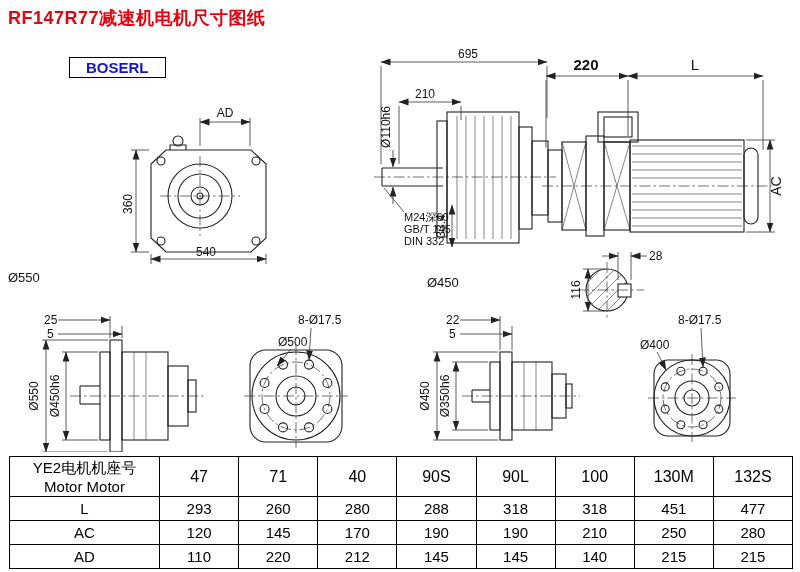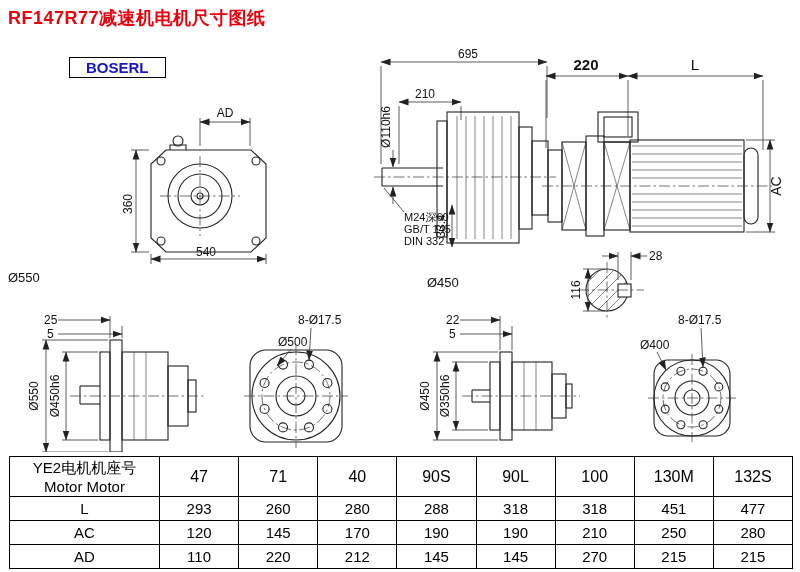--- a/index.html
+++ b/index.html
@@ -345,18 +345,18 @@
       <td>250</td>
       <td>280</td>
     </tr>
     <tr>
       <th>AD</th>
       <td>110</td>
       <td>220</td>
       <td>212</td>
       <td>145</td>
       <td>145</td>
-      <td>270</td>
+      <td>140</td>
       <td>215</td>
       <td>215</td>
     </tr>
   </tbody>
 </table>
 
 </body></html>

